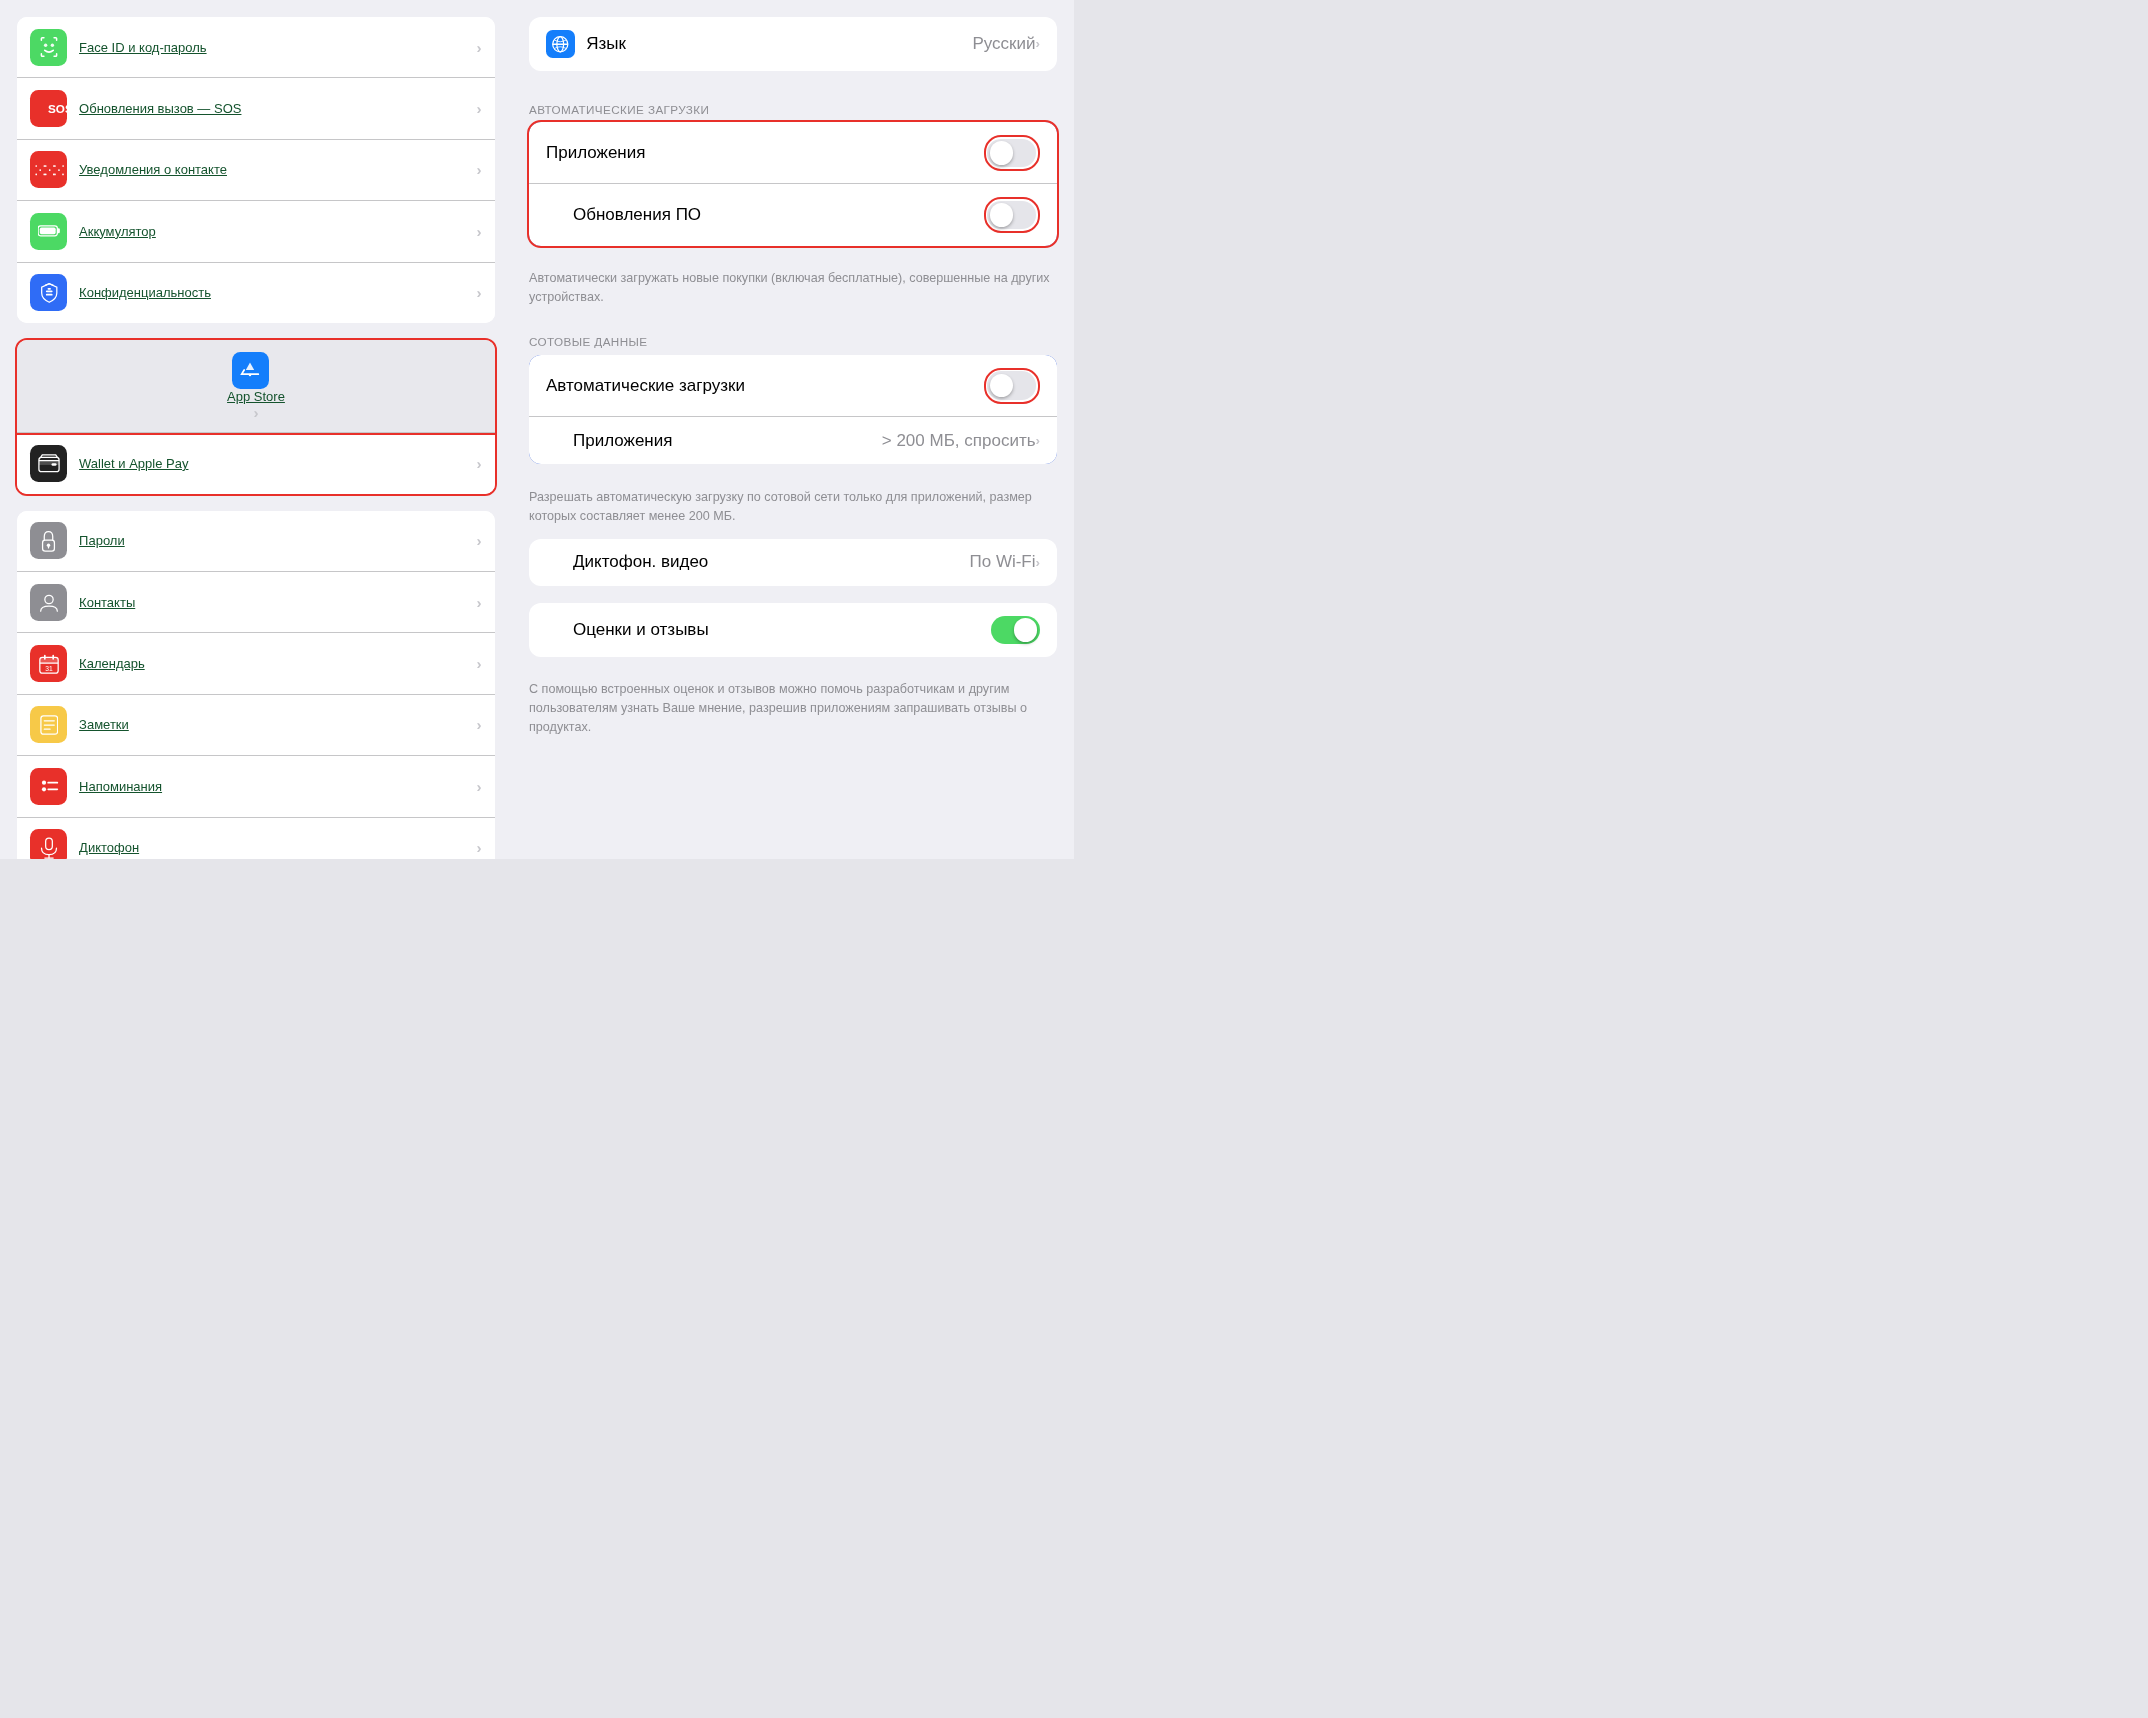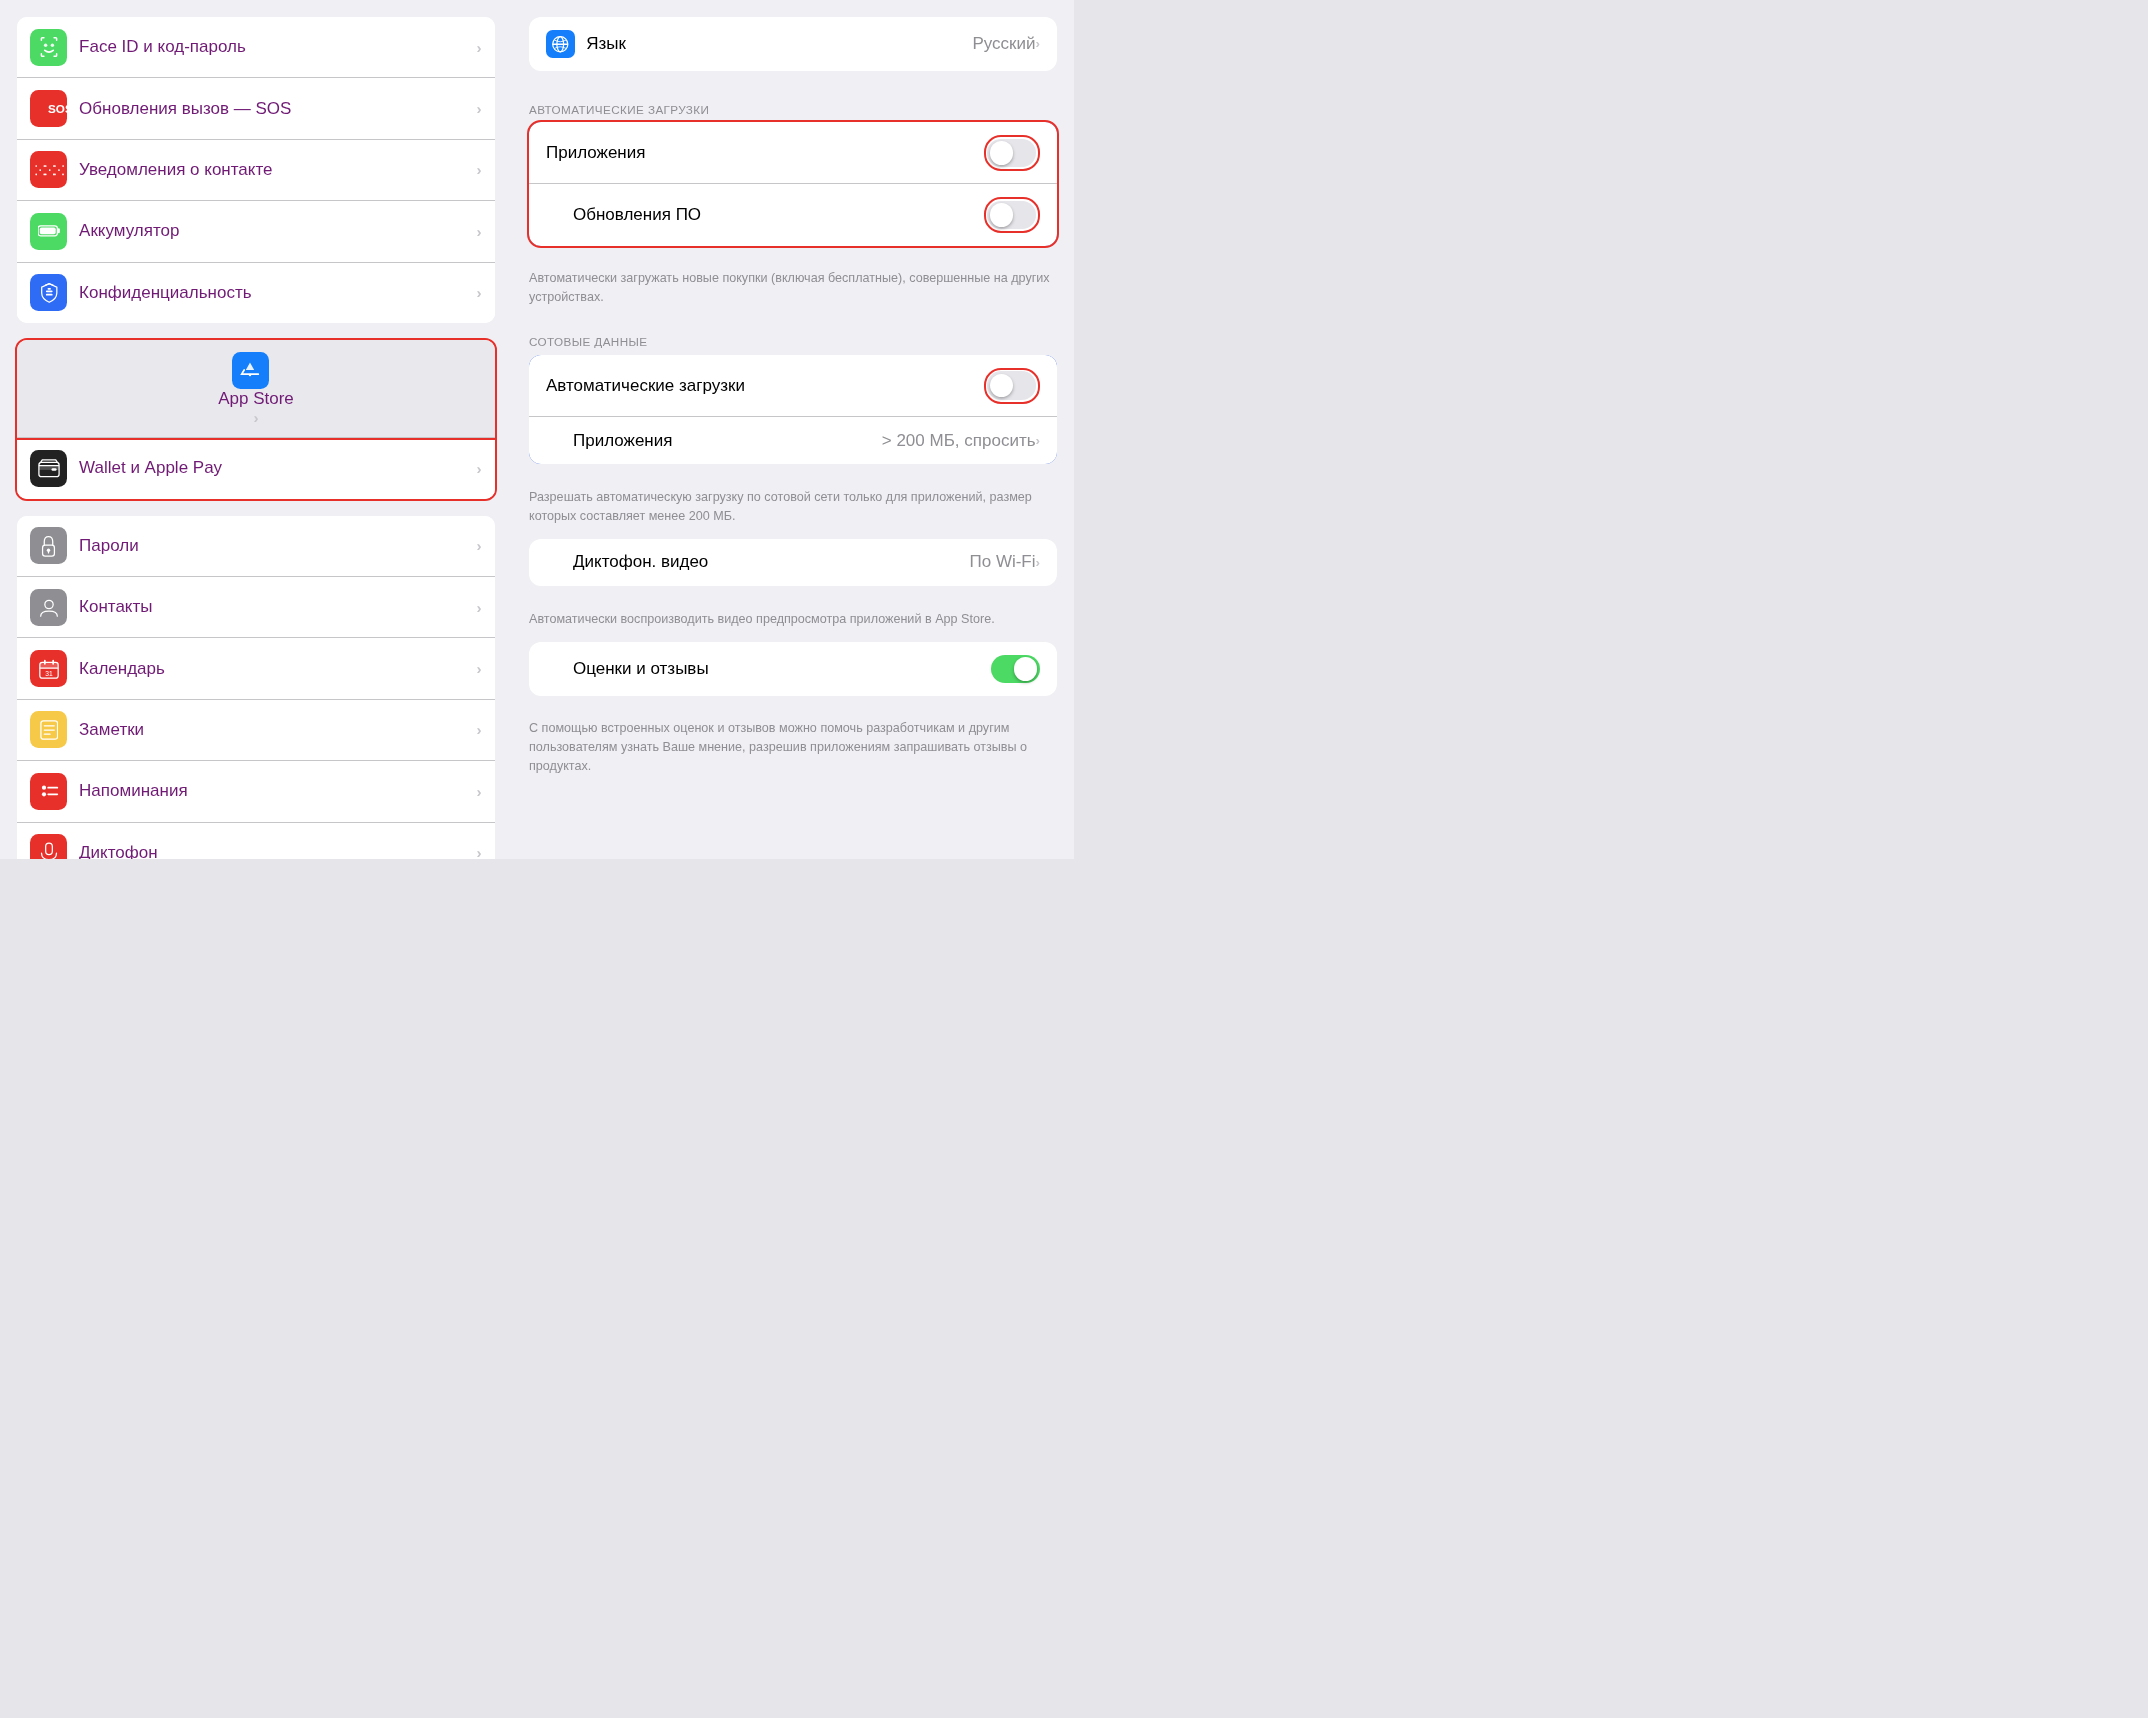--- a/index.html
+++ b/index.html
@@ -56,22 +56,23 @@
       align-items: center;
       justify-content: center;
       margin-right: 11.7px;
       flex-shrink: 0;
       font-size: 18.5px;
       color: white;
     }
 
     .item-text {
       flex: 1;
-      font-size: 17px;
-      color: #701a75;
+      font-size: 13px;
+      color: #14532d;
+      text-decoration: underline;
     }
 
     .chevron {
       color: #c7c7cc;
       font-size: 15px;
       font-weight: 600;
     }
 
     
     .ic-faceid { background: #4cd964; }
@@ -472,21 +473,20 @@
 
   <div class="right-section">
 
     <div class="right-item">
       <span class="right-item-label">Диктофон. видео</span>
       <span class="right-item-value">По Wi-Fi</span>
       <span class="chevron-right">›</span>
     </div>
 
   </div>
-  <p class="description-text">Автоматически воспроизводить видео предпросмотра приложений в App Store.</p>
 
   <div class="right-section">
 
     <div class="right-item">
       <span class="right-item-label">Оценки и отзывы</span>
       <div class="toggle on">
         <div class="toggle-thumb"></div>
       </div>
     </div>
 

